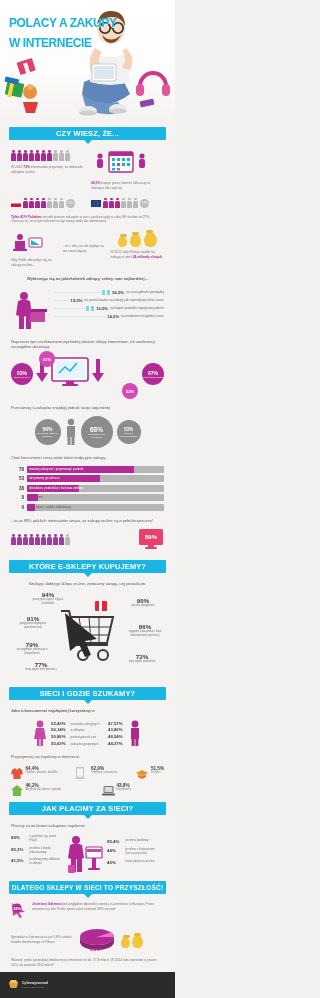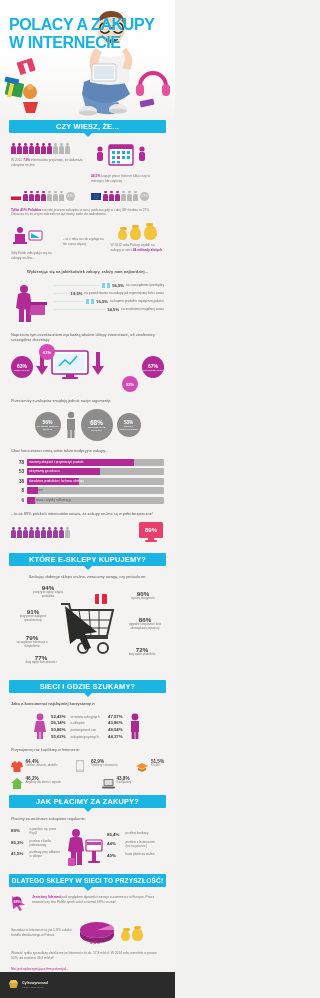--- a/index.html
+++ b/index.html
@@ -9,23 +9,23 @@
     background:#f2f2f0;color:#4a4a4a;
     -webkit-font-smoothing:none;
   }
   .page{position:relative;width:175px;height:998px;background:#f4f3f1;}
 
   
   .hero{position:relative;height:120px;background:linear-gradient(180deg,#ffffff 0%,#fdfdfd 55%,#f4f3f1 100%);overflow:hidden;}
   .hero-title{position:absolute;left:9px;top:17px;width:158px;z-index:6;}
   .hero-title .l1,.hero-title .l2{
     font-weight:bold;color:#16b2e0;letter-spacing:-0.4px;line-height:1;
-    font-size:16px;display:block;text-shadow:0 1px 0 rgba(255,255,255,.9);
+    font-size:12px;display:block;text-shadow:0 1px 0 rgba(255,255,255,.9);
   }
-  .hero-title .l2{font-size:16px;margin-top:2px;}
+  .hero-title .l2{font-size:12px;margin-top:8px;}
   .boy{position:absolute;left:78px;top:8px;width:66px;height:112px;z-index:4;}
   .confetti{position:absolute;z-index:3;}
 
   
   .bar{
     margin:0 9px;height:13px;background:#1ab5e2;border-radius:1px;
     display:flex;align-items:center;justify-content:center;position:relative;
   }
   .bar span{color:#fff;font-size:7.4px;font-weight:bold;letter-spacing:.2px;white-space:nowrap;}
   .bar.small span{font-size:6.5px;}
@@ -156,21 +156,21 @@
     </svg>
 
     <svg class="confetti" style="left:134px;top:64px;" width="38" height="44" viewBox="0 0 38 44">
       <path d="M6 22 a13 13 0 0 1 26 0" fill="none" stroke="#d63384" stroke-width="4"></path>
       <rect x="2" y="20" width="8" height="12" rx="4" fill="#e0559b"></rect>
       <rect x="28" y="20" width="8" height="12" rx="4" fill="#e0559b"></rect>
       <rect x="6" y="36" width="14" height="6" rx="1" fill="#8e44ad" transform="rotate(-12 13 39)"></rect>
     </svg>
   </div>
 
-  <div class="bar" style="">
+  <div class="bar" style="margin-top:7px;">
     <span>CZY WIESZ, ŻE...</span>
   </div>
 
   <div class="sec" style="margin-top:10px;">
     <div style="display:flex;gap:6px;">
 
       <div style="width:74px;">
         <div class="people">
           <span class="person">
               <span class="head mag"></span>
@@ -710,21 +710,21 @@
         </span>
         <span>
           <b class="cv">43,8%</b>
           <span class="ck">Komputery</span>
         </span>
       </div>
     </div>
   </div>
 
   <div class="bar" style="margin-top:9px;">
-    <span>JAK PŁACIMY ZA ZAKUPY?</span>
+    <span>JAK PŁACIMY ZA SIECI?</span>
   </div>
 
   <div class="sec" style="margin-top:8px;">
     <p class="lead" style="font-size:3.9px;">Płacimy za on-linowe zakupione regularnie:</p>
 
     <div style="display:flex;gap:3px;margin-top:6px;align-items:flex-start;">
       <div style="width:52px;">
         <div class="pay">
           <span class="pv">89%</span>
           <span class="pk">e-przelew, np. przez PayU</span>

